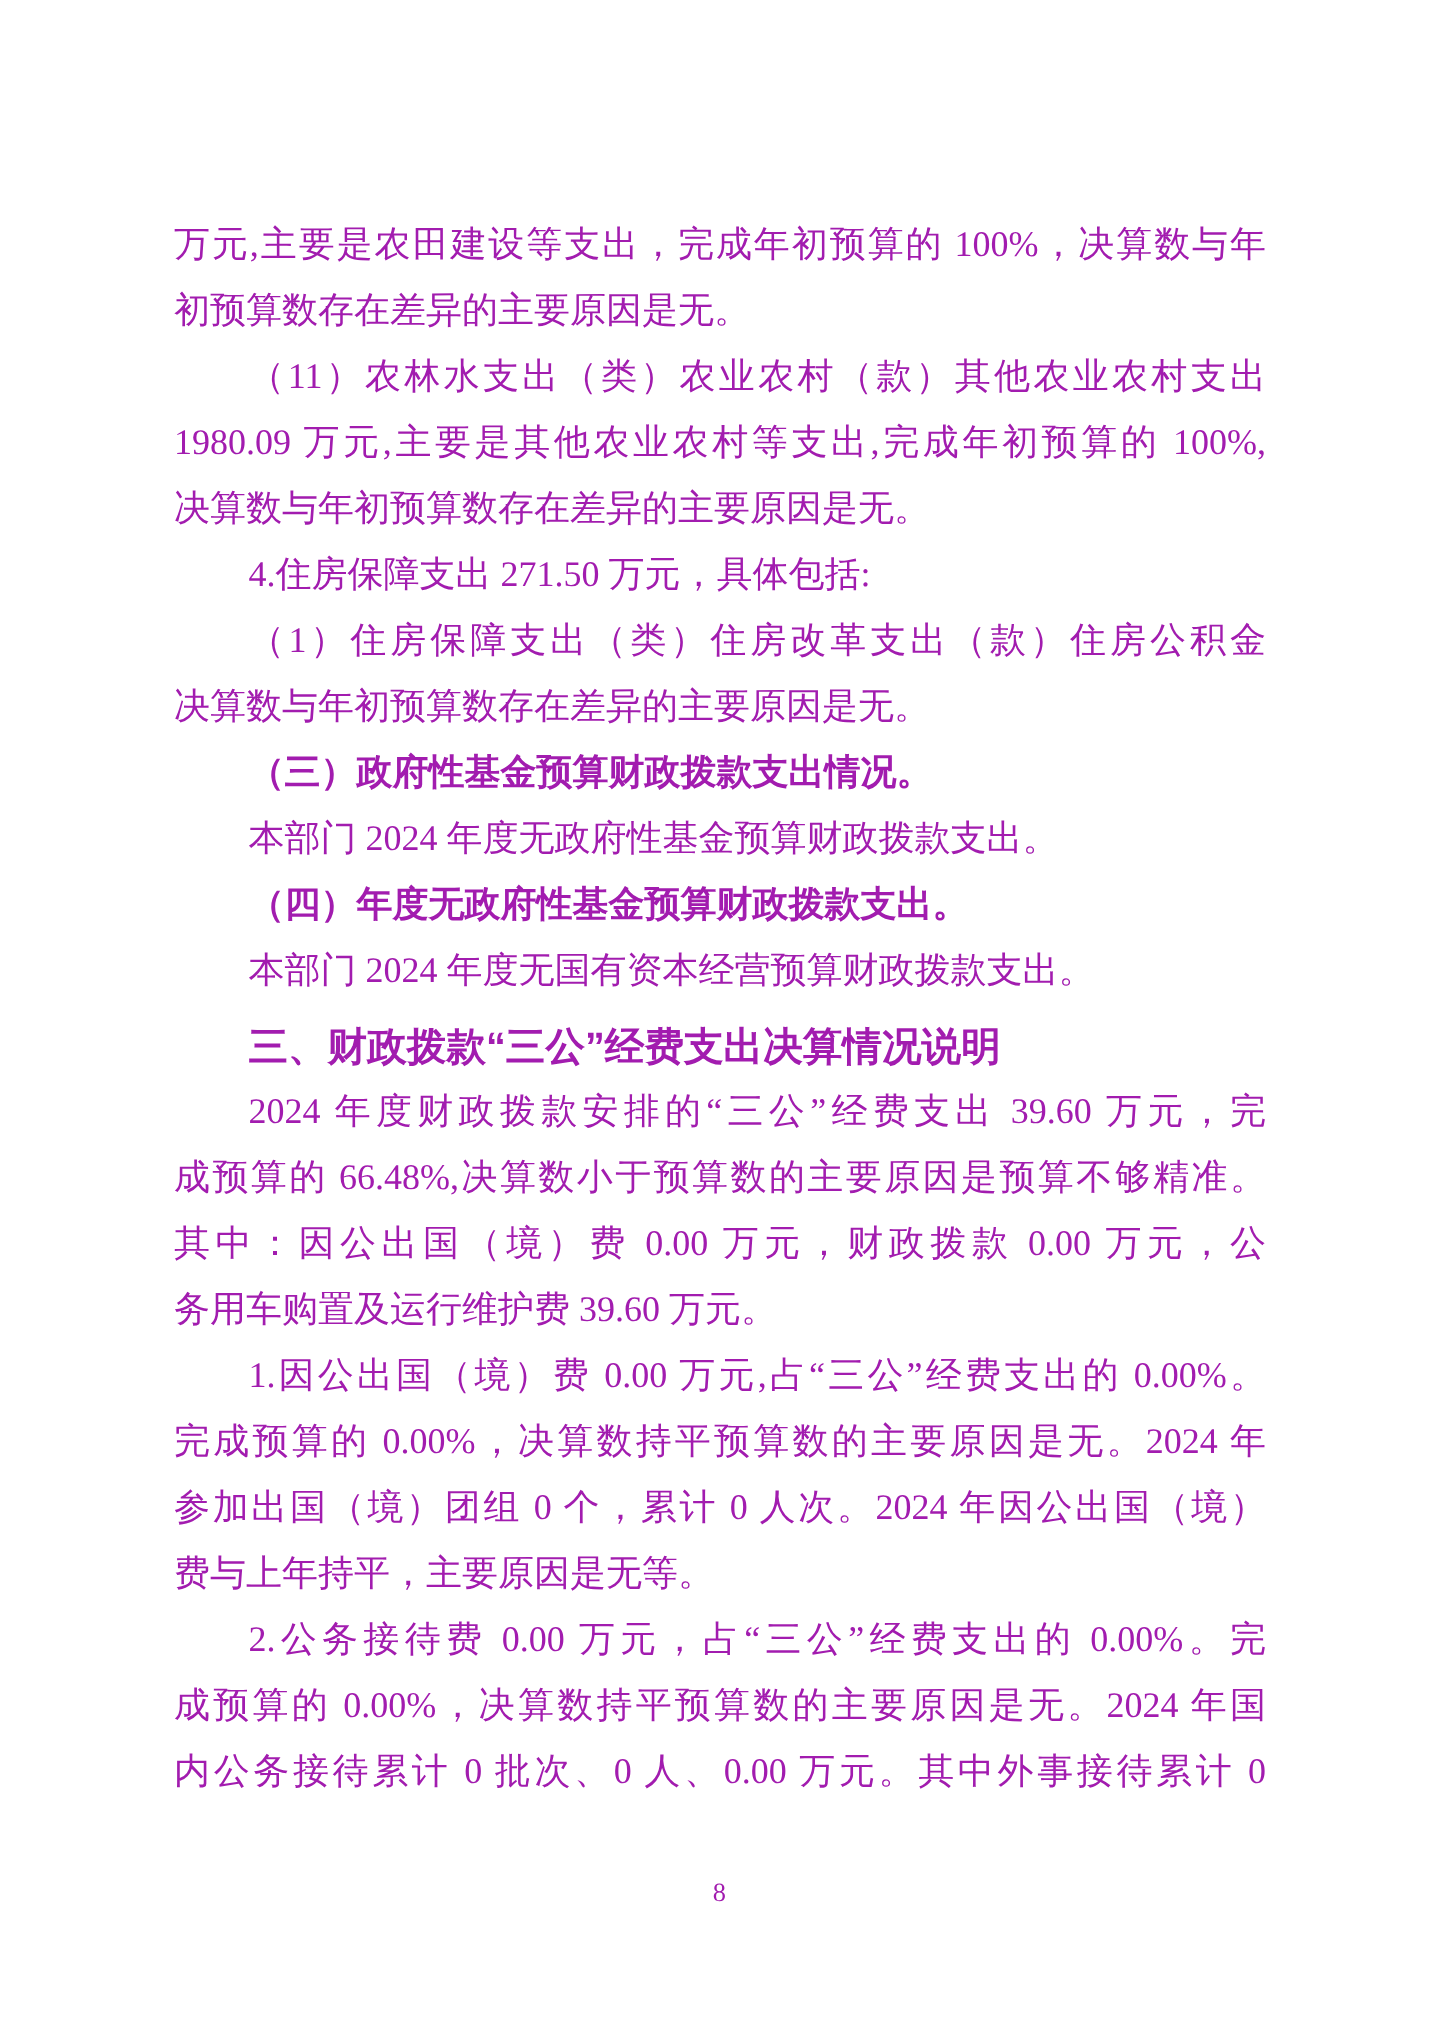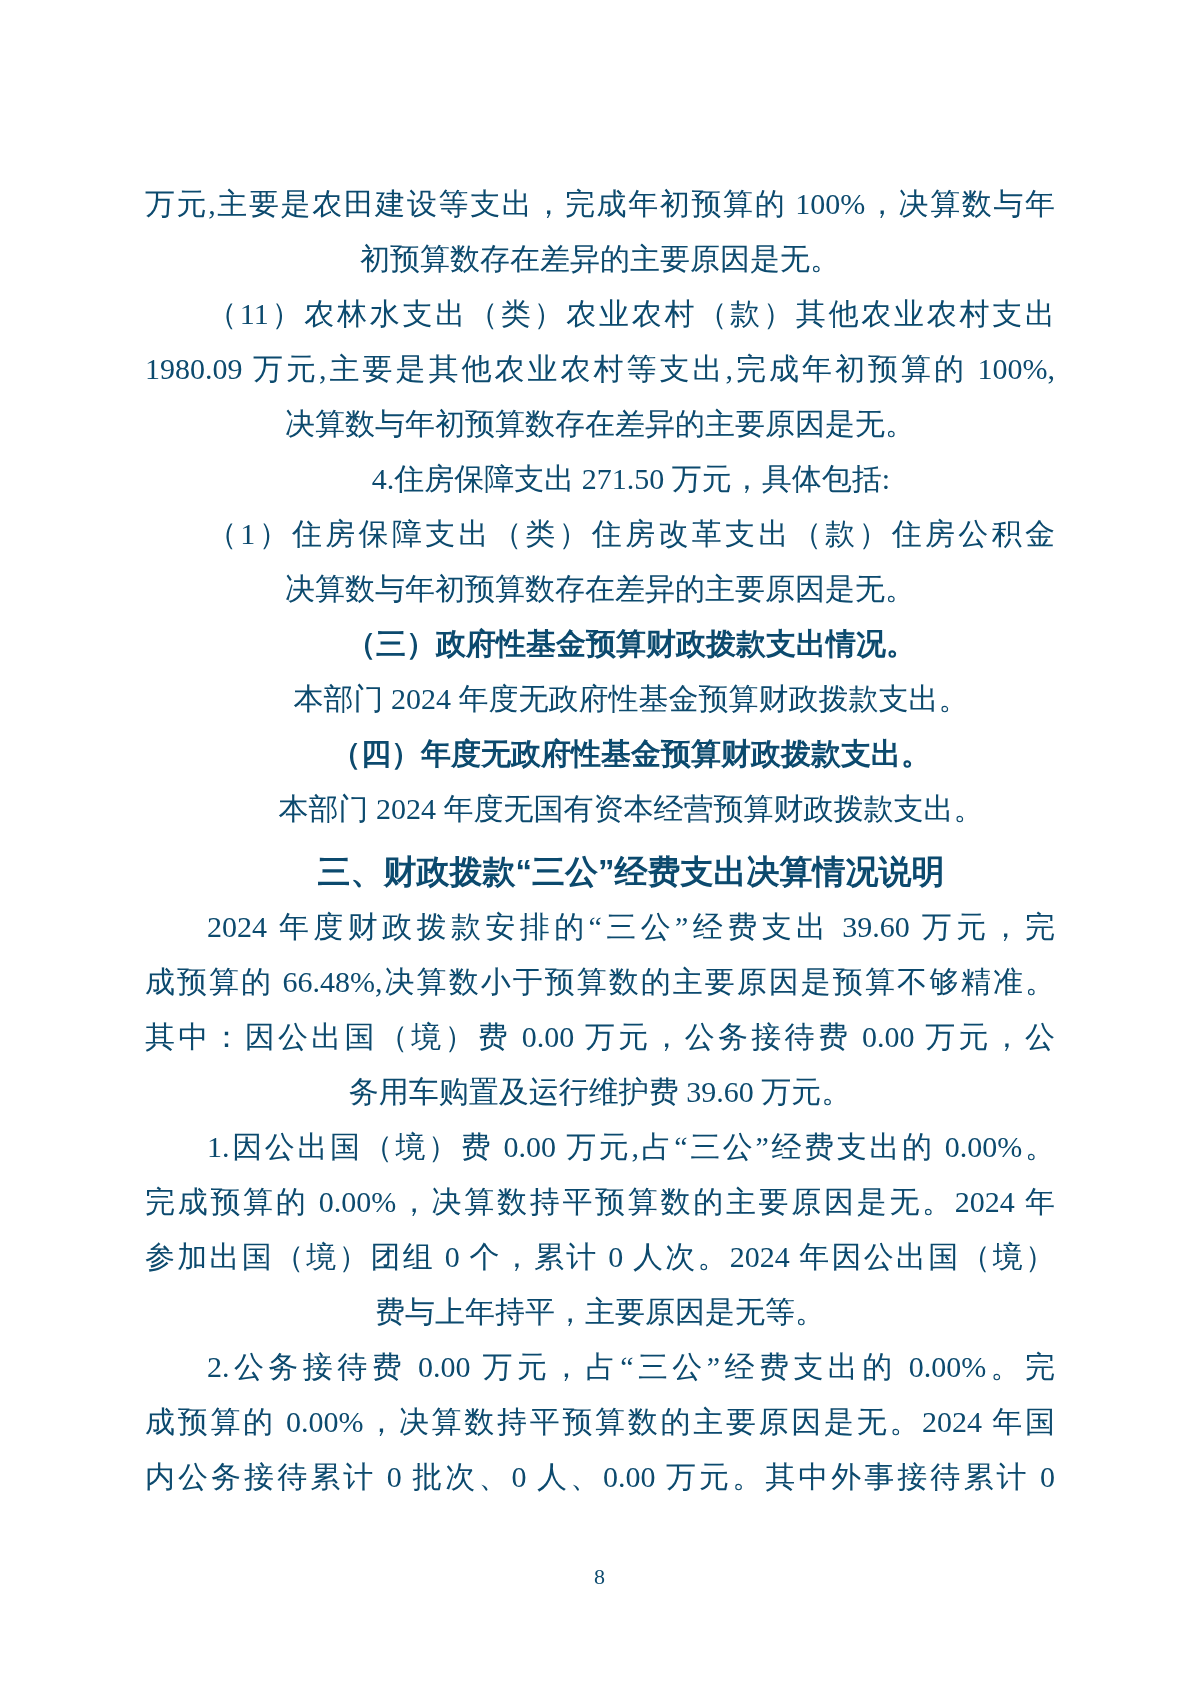--- a/index.html
+++ b/index.html
@@ -6,35 +6,35 @@
       margin: 0;
       padding: 0;
       background: #ffffff;
     }
     .page {
       position: relative;
       width: 1199px;
       height: 1696px;
       background: #ffffff;
       overflow: hidden;
-      color: #0c4a6e;
+      color: #a21caf;
       font-family: "Liberation Serif", "DejaVu Serif", serif;
     }
     .content {
       position: absolute;
       left: 145px;
       top: 176px;
       width: 910px;
     }
     .line {
       font-size: 30px;
       line-height: 55px;
       height: 55px;
       overflow: hidden;
-      text-align: center;
+      text-align: left;
       white-space: normal;
     }
     .indent {
       text-indent: 62px;
     }
     .justify {
       text-align: justify;
       text-align-last: justify;
     }
     .bold {
@@ -69,21 +69,21 @@
     <div class="line indent">4.住房保障支出 271.50 万元，具体包括:</div>
     <div class="line indent justify">（1）住房保障支出（类）住房改革支出（款）住房公积金（项）</div>
     <div class="line">决算数与年初预算数存在差异的主要原因是无。</div>
     <div class="line indent bold">（三）政府性基金预算财政拨款支出情况。</div>
     <div class="line indent">本部门 2024 年度无政府性基金预算财政拨款支出。</div>
     <div class="line indent bold">（四）年度无政府性基金预算财政拨款支出。</div>
     <div class="line indent">本部门 2024 年度无国有资本经营预算财政拨款支出。</div>
     <div class="line indent hei">三、财政拨款“三公”经费支出决算情况说明</div>
     <div class="line indent justify">2024 年度财政拨款安排的“三公”经费支出 39.60 万元，完</div>
     <div class="line justify">成预算的 66.48%,决算数小于预算数的主要原因是预算不够精准。</div>
-    <div class="line justify">其中：因公出国（境）费 0.00 万元，公务接待费 0.00 万元，公</div>
+    <div class="line justify">其中：因公出国（境）费 0.00 万元，财政拨款 0.00 万元，公</div>
     <div class="line">务用车购置及运行维护费 39.60 万元。</div>
     <div class="line indent justify">1.因公出国（境）费 0.00 万元,占“三公”经费支出的 0.00%。</div>
     <div class="line justify">完成预算的 0.00%，决算数持平预算数的主要原因是无。2024 年</div>
     <div class="line justify">参加出国（境）团组 0 个，累计 0 人次。2024 年因公出国（境）</div>
     <div class="line">费与上年持平，主要原因是无等。</div>
     <div class="line indent justify">2.公务接待费 0.00 万元，占“三公”经费支出的 0.00%。完</div>
     <div class="line justify">成预算的 0.00%，决算数持平预算数的主要原因是无。2024 年国</div>
     <div class="line justify">内公务接待累计 0 批次、0 人、0.00 万元。其中外事接待累计 0</div>
   </div>
   <div class="page-num">8</div>

